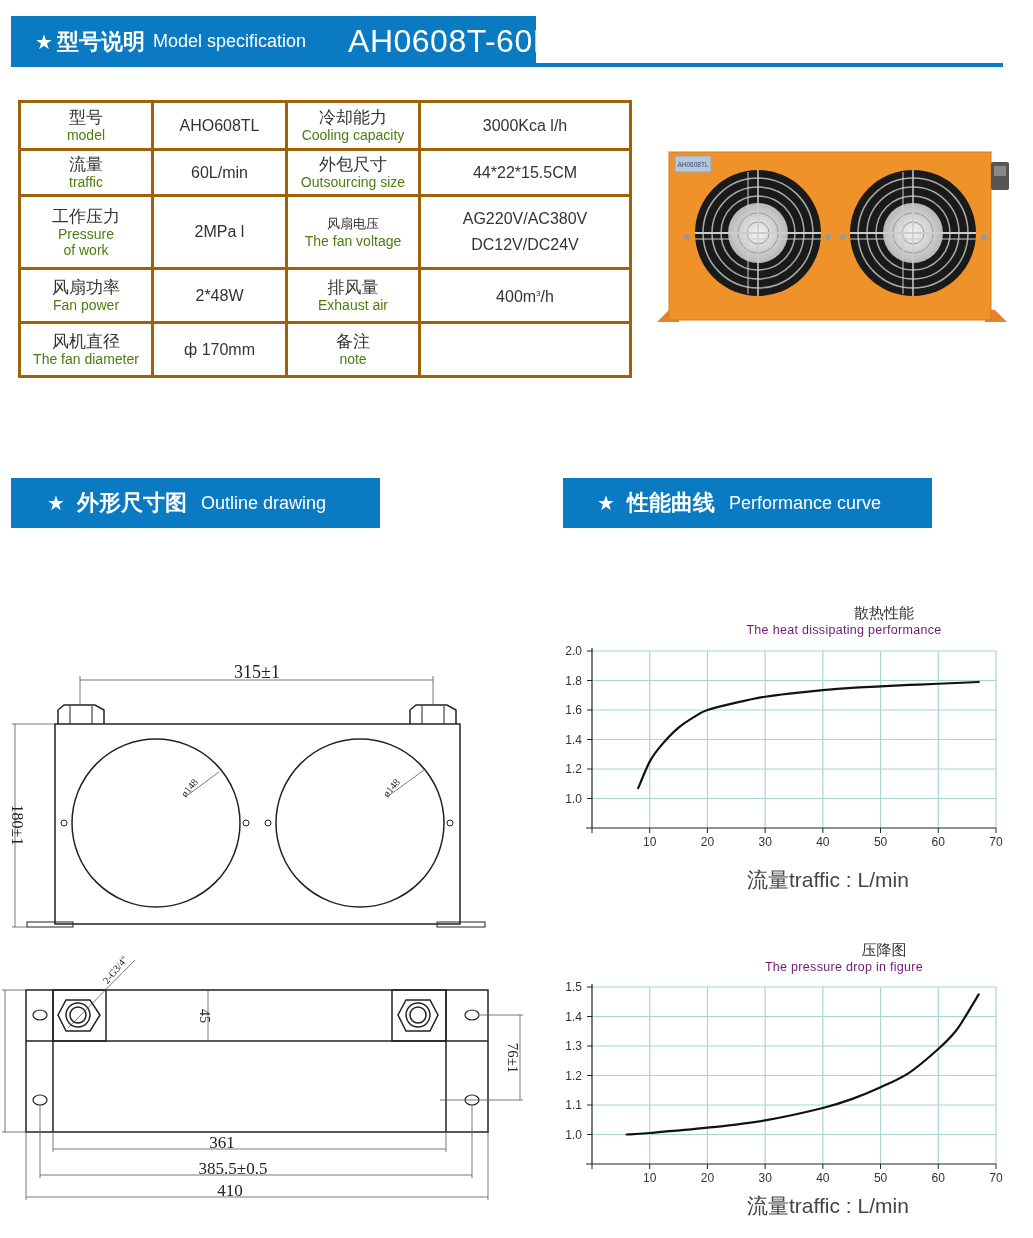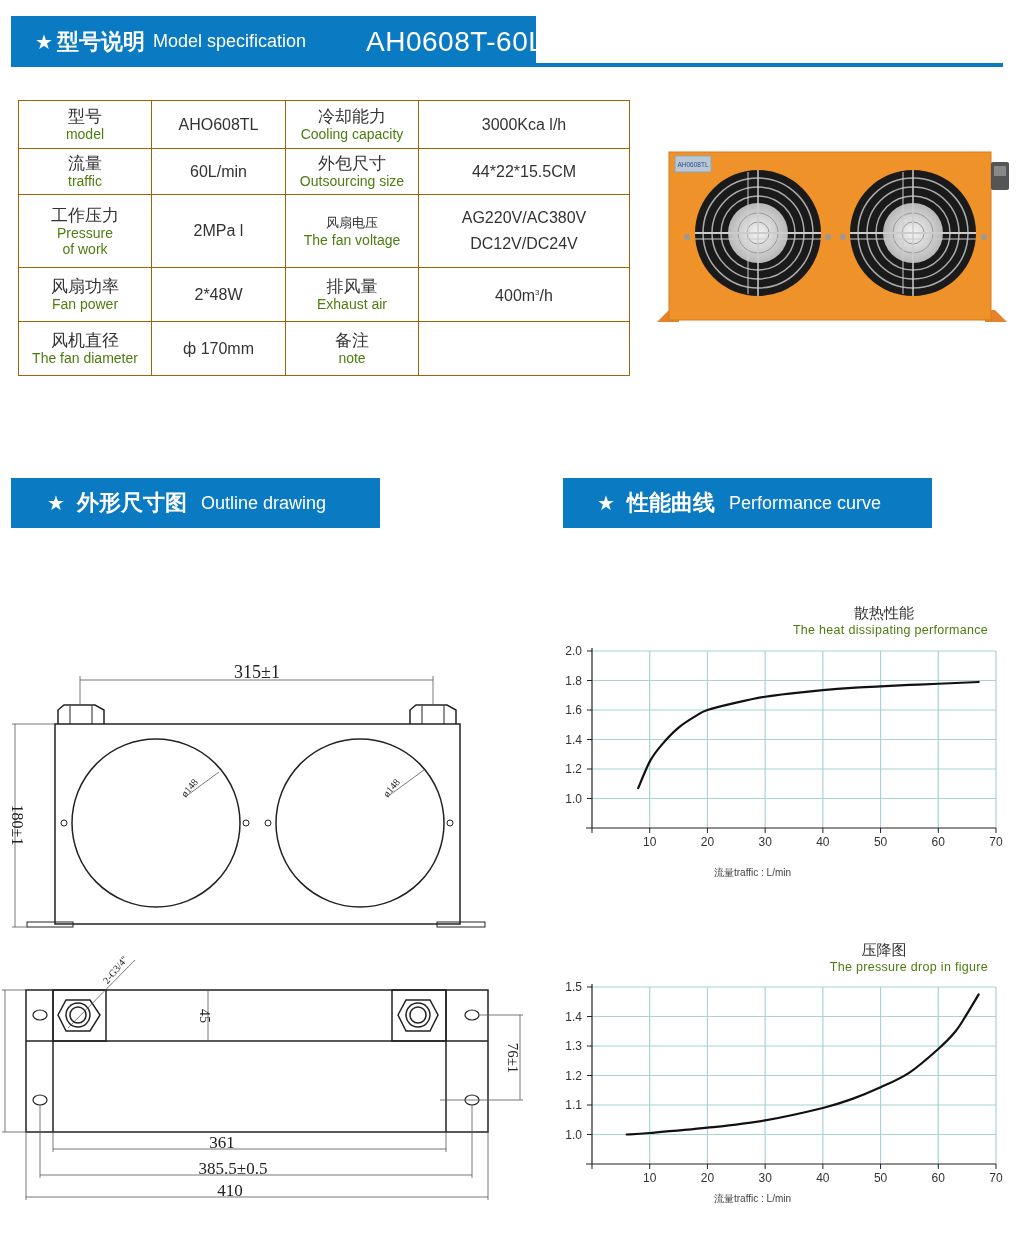--- a/index.html
+++ b/index.html
@@ -5,54 +5,54 @@
   * { box-sizing: border-box; margin: 0; padding: 0; }
   html, body { width: 1033px; height: 1238px; background: #ffffff; overflow: hidden; }
   body { position: relative; font-family: "Liberation Sans", "DejaVu Sans", sans-serif; color: #333; }
 
   .banner { position: absolute; background: #0a7ac2; color: #fff; display: flex; align-items: center; white-space: nowrap; }
   .banner .star { font-size: 20px; margin-right: 4px; }
   .banner .cn { font-size: 22px; font-weight: bold; }
   .banner .en { font-size: 18px; margin-left: 8px; }
 
   #top-banner { left: 11px; top: 16px; width: 525px; height: 51px; padding-left: 24px; }
-  #top-banner .model { font-size: 28px; margin-left: 60px; letter-spacing: 0.5px; }
+  #top-banner .model { font-size: 32px; margin-left: 42px; letter-spacing: 0.5px; }
   #top-rule { position: absolute; left: 536px; top: 63px; width: 467px; height: 4px; background: #0a7ac2; }
 
   #outline-banner { left: 11px; top: 478px; width: 369px; height: 50px; padding-left: 36px; }
   #outline-banner .cn { margin-left: 8px; }
   #outline-banner .en { margin-left: 14px; }
   #perf-banner { left: 563px; top: 478px; width: 369px; height: 50px; padding-left: 34px; }
   #perf-banner .cn { margin-left: 8px; text-align: right; }
   #perf-banner .en { margin-left: 14px; }
 
   
   #spec-table { position: absolute; left: 18px; top: 100px; border-collapse: collapse; }
-  #spec-table td { border: 1px solid #a16207; text-align: center; vertical-align: middle; color: #333; }
+  #spec-table td { border: 3px solid #a16207; text-align: center; vertical-align: middle; color: #333; }
   #spec-table td.c0 { width: 133px; }
   #spec-table td.c1 { width: 134px; }
   #spec-table td.c2 { width: 133px; }
   #spec-table td.c3 { width: 211px; }
   .lbl-cn { display: block; font-size: 17px; line-height: 19px; color: #333; }
   .lbl-en { display: block; font-size: 14px; line-height: 16px; color: #4d7c0f; }
   .lbl-cn.small { font-size: 13px; line-height: 18px; }
   .val { font-size: 16px; color: #333; line-height: 26px; }
   .val sup { font-size: 8px; }
 
   
   #product-photo { position: absolute; left: 655px; top: 150px; width: 355px; height: 175px; }
 
   
   #drawing-front { position: absolute; left: 0; top: 640px; }
   #drawing-top { position: absolute; left: 0; top: 940px; }
 
   
   .chart-title-cn { position: absolute; font-size: 15px; color: #333; text-align: center; }
-  .chart-title-en { position: absolute; font-size: 12.5px; color: #4d7c0f; text-align: right; letter-spacing: 0.3px; }
-  .chart-xlabel { position: absolute; font-size: 10px; color: #444; }
+  .chart-title-en { position: absolute; font-size: 12.5px; color: #701a75; text-align: center; letter-spacing: 0.3px; }
+  .chart-xlabel { position: absolute; font-size: 21px; color: #444; margin-left: 33px; }
   .chart-svg { position: absolute; }
   .tick { font-family: "Liberation Sans", sans-serif; font-size: 12px; fill: #333; }
 </style>
 </head>
 <body>
 
 <div id="top-banner" class="banner">
   <span class="star">★</span>
   <span class="cn">型号说明</span>
   <span class="en">Model specification</span>

